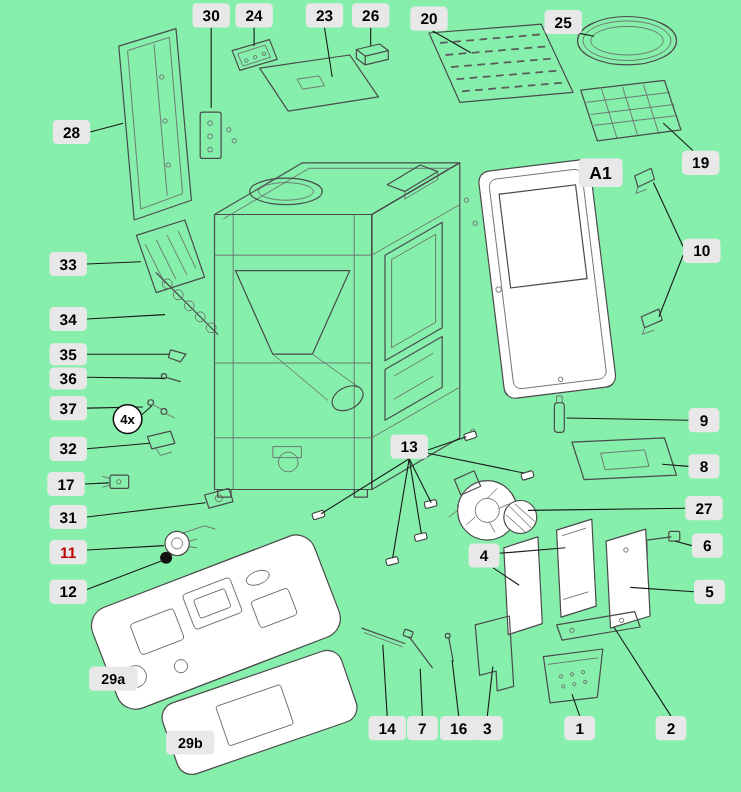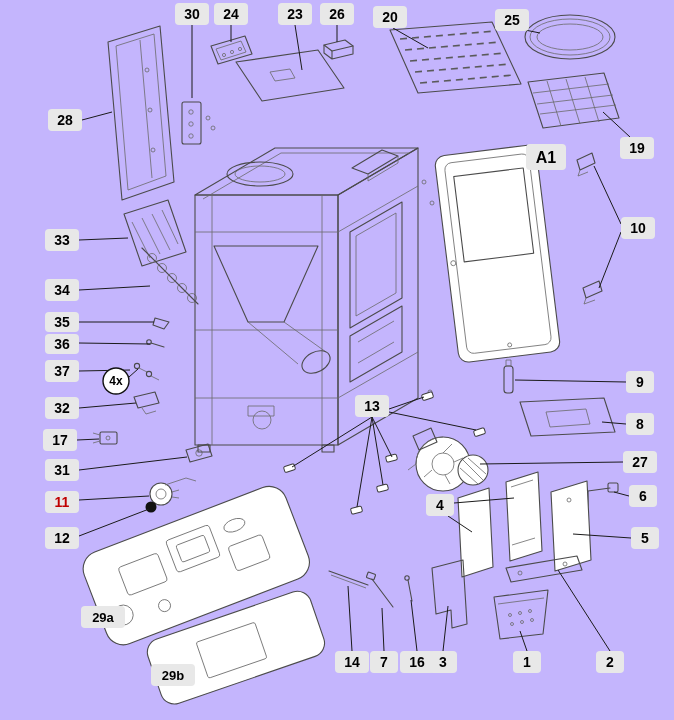--- a/index.html
+++ b/index.html
@@ -1,16 +1,16 @@
 <!DOCTYPE html>
 <html><head>
 <meta charset="utf-8">
 <style>
   html,body{margin:0;padding:0;background:#fff;}
-  .stage{position:relative;width:674px;height:720px;background:#c4b5fd;overflow:hidden;
+  .stage{position:relative;width:674px;height:720px;background:#86efac;overflow:hidden;
          font-family:"Liberation Sans",sans-serif;}
   svg{position:absolute;left:0;top:0;}
   .part{fill:none;stroke:#4b4b4b;stroke-width:1.1;stroke-linejoin:round;stroke-linecap:round;}
   .thin{fill:none;stroke:#6a6a6a;stroke-width:.8;stroke-linejoin:round;}
   .fillw{fill:#ffffff;}
   .slot{fill:none;stroke:#5a5a5a;stroke-width:1.6;stroke-dasharray:7 5;}
   .lead{fill:none;stroke:#1b1b1b;stroke-width:1;}
   .clip{fill:#fff;stroke:#3c3c3c;stroke-width:1;}
   .co{fill:#e8e8e8;}
   .cot{font:700 14px "Liberation Sans",sans-serif;fill:#000;text-anchor:middle;}

